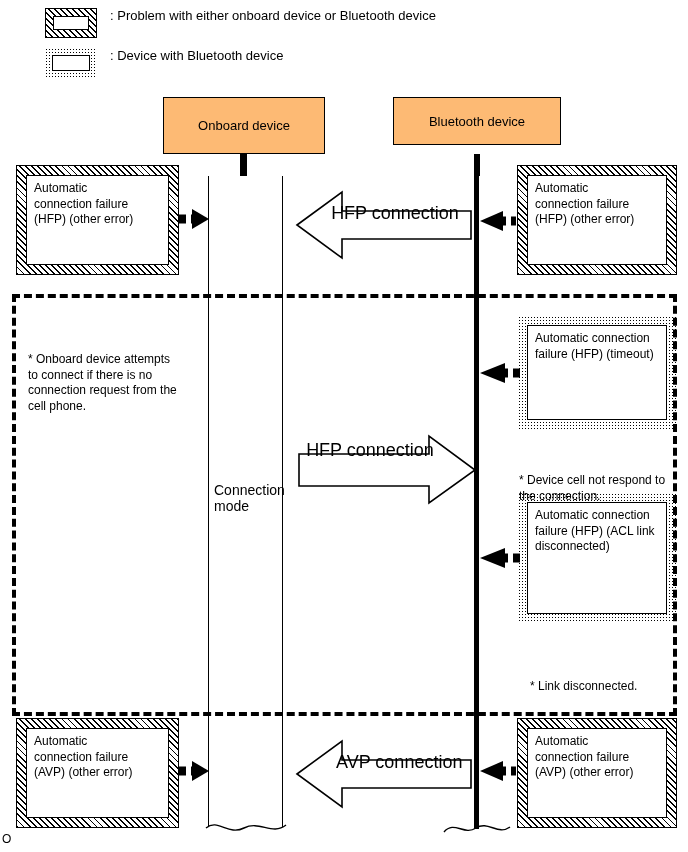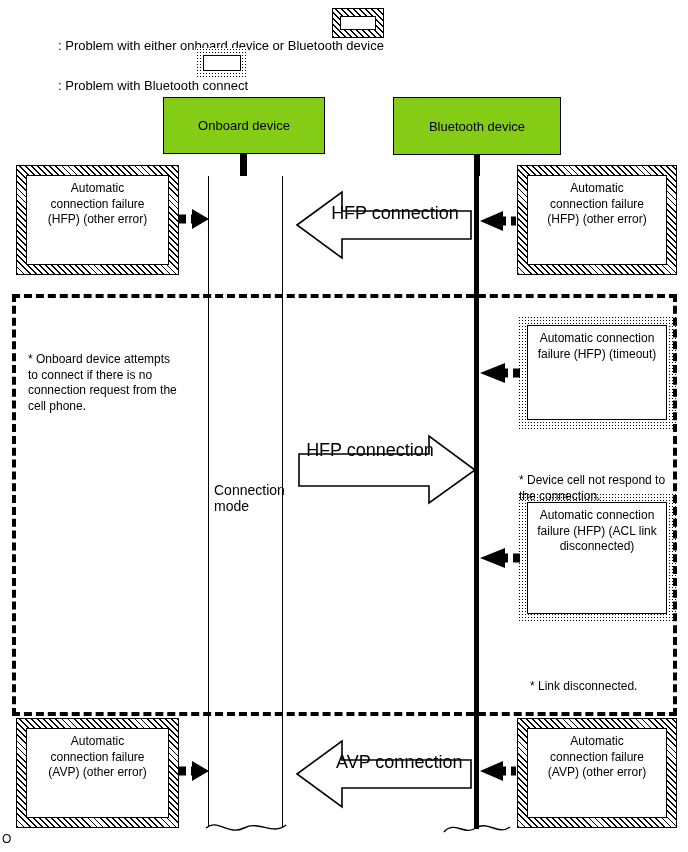--- a/index.html
+++ b/index.html
@@ -9,25 +9,25 @@
     -webkit-font-smoothing:none;
   }
   #page{
     position:relative;
     width:688px;
     height:852px;
     overflow:hidden;
     background:#fff;
   }
   .abs{position:absolute;}
-  .txt{font-size:12px;line-height:15.5px;white-space:pre-line;text-align:center;}
+  .txt{font-size:12px;line-height:15.5px;white-space:pre-line;}
   .txt13{font-size:18px;line-height:16px;white-space:pre-line;}
 
   
-  .legend-row{display:flex;align-items:flex-end;flex-direction:column;}
+  .legend-row{display:flex;align-items:flex-start;}
   .legend-swatch{
     width:52px;height:30px;box-sizing:border-box;
     background:#fff;
     position:relative;
   }
   .hatch-frame{
     background-image:repeating-linear-gradient(45deg,
       #000 0px,#000 1.4px,#fff 1.4px,#fff 4.2px);
     padding:7px;
     box-sizing:border-box;
@@ -46,21 +46,21 @@
   .dot-frame>.inner{
     width:100%;height:100%;background:#fff;border:1.6px solid #000;
     box-sizing:border-box;
   }
   .legend-label{font-size:13px;margin-left:13px;white-space:nowrap;}
 
   
   .devbox{
     box-sizing:border-box;
     border:1.4px solid #000;
-    background:#84cc16;
+    background:#fdba74;
     display:flex;align-items:center;justify-content:center;
     font-size:13px;
   }
 
   
   .stem{background:#000;}
   .lifebox{
     box-sizing:border-box;
     border-left:1.4px solid #000;
     border-right:1.4px solid #000;
@@ -115,28 +115,28 @@
     <div class="legend-swatch hatch-frame">
         <div class="inner"></div>
       </div>
     <div class="legend-label">: Problem with either onboard device or Bluetooth device</div>
   </div>
 
   <div class="abs legend-row" style="left:45px;top:48px;">
     <div class="legend-swatch dot-frame">
         <div class="inner"></div>
       </div>
-    <div class="legend-label">: Problem with Bluetooth connect</div>
+    <div class="legend-label">: Device with Bluetooth device</div>
   </div>
 
   <div class="abs devbox" style="left:163px;top:97px;width:162px;height:57px;">
     <span>Onboard device</span>
   </div>
 
-  <div class="abs devbox" style="left:393px;top:97px;width:168px;height:58px;">
+  <div class="abs devbox" style="left:393px;top:97px;width:168px;height:48px;">
     <span>Bluetooth device</span>
   </div>
 
   <div class="abs stem" style="left:240px;top:154px;width:7px;height:22px;"></div>
   <div class="abs stem" style="left:474px;top:154px;width:6px;height:22px;"></div>
 
   <div class="abs lifebox" style="left:208px;top:176px;width:75px;height:651px;"></div>
 
   <svg class="abs" style="left:200px;top:808px;width:92px;height:34px;" viewBox="0 0 92 34">
     <path d="M6,20 C18,10 28,28 44,20 C60,12 72,28 86,17" fill="none" stroke="#000" stroke-width="1.4"></path>

